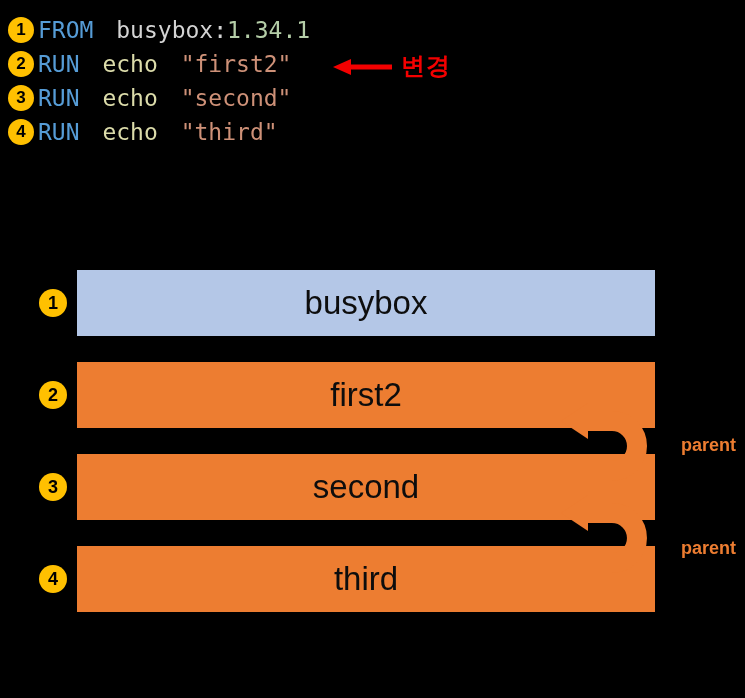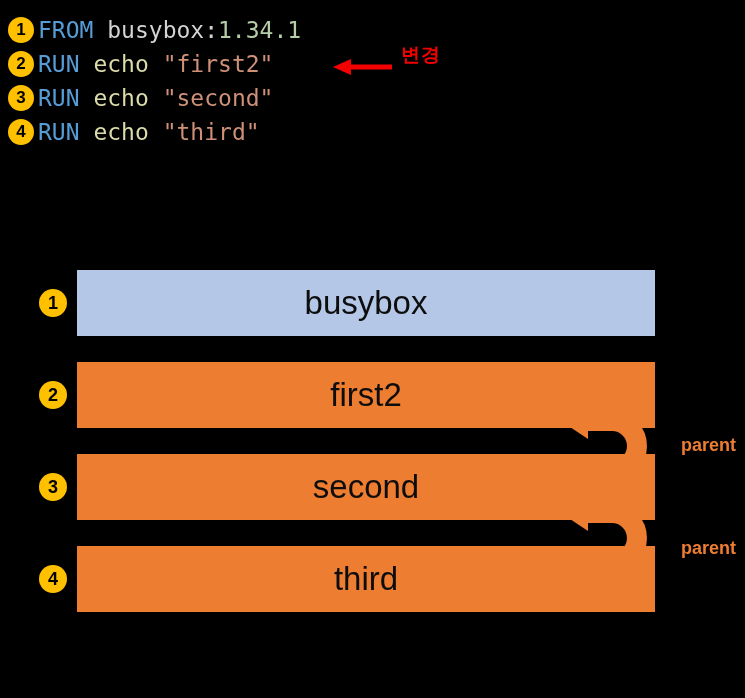--- a/index.html
+++ b/index.html
@@ -35,31 +35,31 @@
     line-height: 26px;
     text-align: center;
     flex: 0 0 26px;
   }
   .code-text {
     font-family: "DejaVu Sans Mono", monospace;
     font-size: 23px;
     white-space: pre;
   }
   .tok-keyword  { color: var(--keyword); }
-  .tok-plain    { color: var(--plain); }
+  .tok-plain    { color: var(--plain); padding-left: 9px; }
   .tok-number   { color: var(--number); }
   .tok-function { color: var(--function); }
   .tok-string   { color: var(--string); }
 
   .annotation-label {
     position: absolute;
     left: 401px;
-    top: 42px;
+    top: 50px;
     color: var(--annotation-red);
-    font-size: 19px;
+    font-size: 24px;
     font-weight: bold;
     letter-spacing: 1px;
   }
 
   
   .diagram {
     position: absolute;
     left: 0;
     top: 270px;
     width: 745px;

